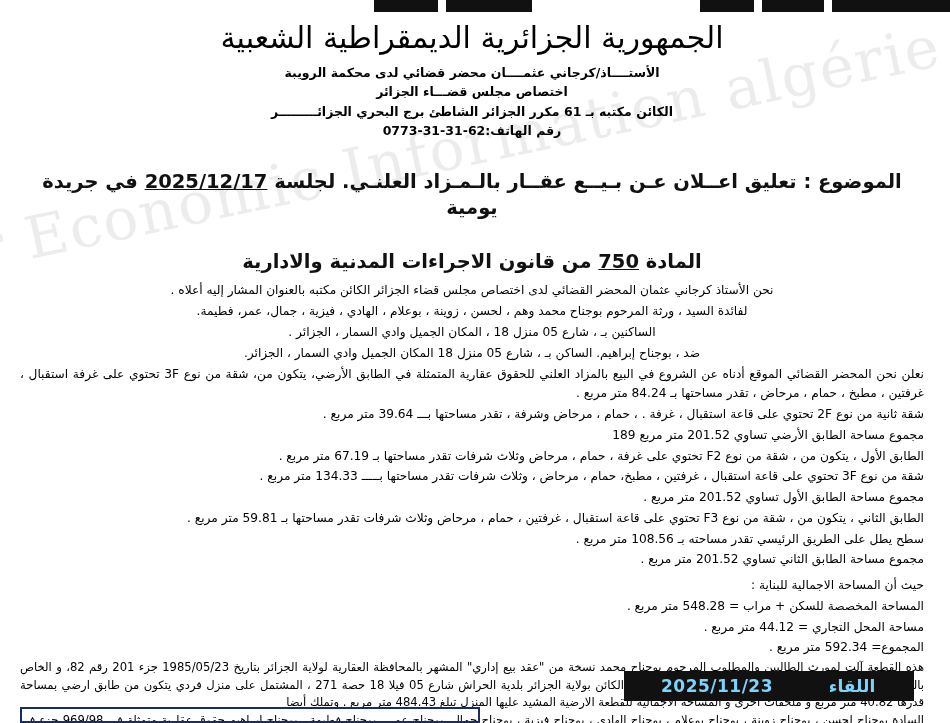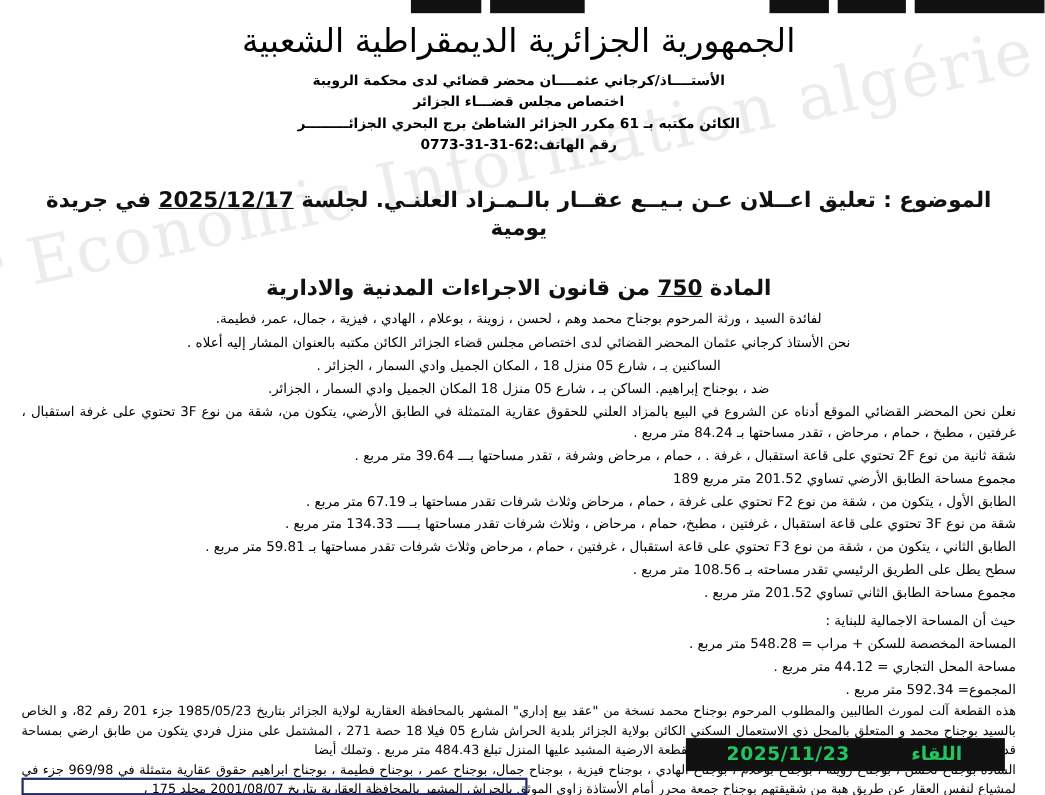--- a/index.html
+++ b/index.html
@@ -121,21 +121,21 @@
     position: absolute;
     bottom: 22px;
     right: 0;
     width: 950px;
     height: 34px;
   }
   .footer-badge {
     position: absolute;
     bottom: 0;
     background: #111;
-    color: #22c55e;
+    color: #7dd3fc;
     font-weight: bold;
     font-size: 17px;
     padding: 4px 18px;
     line-height: 1.3;
   }
   .badge-liqaa { right: 36px; width: 88px; text-align: center; }
   .badge-date  { right: 140px; width: 150px; text-align: center; letter-spacing: 0.5px; }
 
   .bottom-box {
     position: absolute;
@@ -176,29 +176,30 @@
     <div class="subject-block">
       <div class="subject-line">
         <span>الموضوع : تعليق اعــلان عـن بـيــع عقــار بالـمـزاد العلنـي. لجلسة </span><span class="u">2025/12/17</span><span> في جريدة يومية</span>
       </div>
       <div class="subject-line">
         <span>المادة </span><span class="u">750</span><span> من قانون الاجراءات المدنية والادارية</span>
       </div>
     </div>
 
     <div class="body-text">
+      <p class="center-p">نحن الأستاذ كرجاني عثمان المحضر القضائي لدى اختصاص مجلس قضاء الجزائر الكائن مكتبه بالعنوان المشار إليه أعلاه .</p>
       <p class="center-p">لفائدة السيد ، ورثة المرحوم بوجناح محمد وهم ، لحسن ، زوينة ، بوعلام ، الهادي ، فيزية ، جمال، عمر، فطيمة.</p>
-      <p class="center-p">نحن الأستاذ كرجاني عثمان المحضر القضائي لدى اختصاص مجلس قضاء الجزائر الكائن مكتبه بالعنوان المشار إليه أعلاه .</p>
       <p class="center-p">الساكنين بـ ، شارع 05 منزل 18 ، المكان الجميل وادي السمار ، الجزائر .</p>
       <p class="center-p">ضد ، بوجناح إبراهيم.   الساكن بـ ، شارع 05 منزل 18 المكان الجميل وادي السمار ، الجزائر.</p>
       <p>نعلن نحن المحضر القضائي الموقع أدناه عن الشروع في البيع بالمزاد العلني للحقوق عقارية المتمثلة في الطابق الأرضي، يتكون من، شقة من نوع 3F تحتوي على غرفة استقبال ، غرفتين ، مطبخ ، حمام ، مرحاض ، تقدر مساحتها بـ 84.24 متر مربع .</p>
       <p>شقة ثانية من نوع 2F تحتوي على قاعة استقبال ، غرفة . ، حمام ، مرحاض وشرفة ، تقدر مساحتها بـــ 39.64 متر مربع .</p>
       <p>مجموع مساحة الطابق الأرضي تساوي 201.52 متر مربع 189</p>
       <p>الطابق الأول ، يتكون من ، شقة من نوع F2 تحتوي على غرفة ، حمام ، مرحاض وثلاث شرفات تقدر مساحتها بـ 67.19 متر مربع .</p>
       <p>شقة من نوع 3F تحتوي على قاعة استقبال ، غرفتين ، مطبخ، حمام ، مرحاض ، وثلاث شرفات تقدر مساحتها بـــــ 134.33 متر مربع .</p>
+      <p>مجموع مساحة الطابق الأول تساوي 201.52 متر مربع .</p>
       <p>الطابق الثاني ، يتكون من ، شقة من نوع F3 تحتوي على قاعة استقبال ، غرفتين ، حمام ، مرحاض وثلاث شرفات تقدر مساحتها بـ 59.81 متر مربع .</p>
       <p>سطح يطل على الطريق الرئيسي تقدر مساحته بـ 108.56 متر مربع .</p>
       <p>مجموع مساحة الطابق الثاني تساوي 201.52 متر مربع .</p>
     </div>
 
     <div class="body-text">
       <p>حيث أن المساحة الاجمالية للبناية :</p>
       <p>المساحة المخصصة للسكن + مراب = 548.28 متر مربع .</p>
       <p>مساحة المحل التجاري = 44.12 متر مربع .</p>
       <p>المجموع= 592.34 متر مربع .</p>

